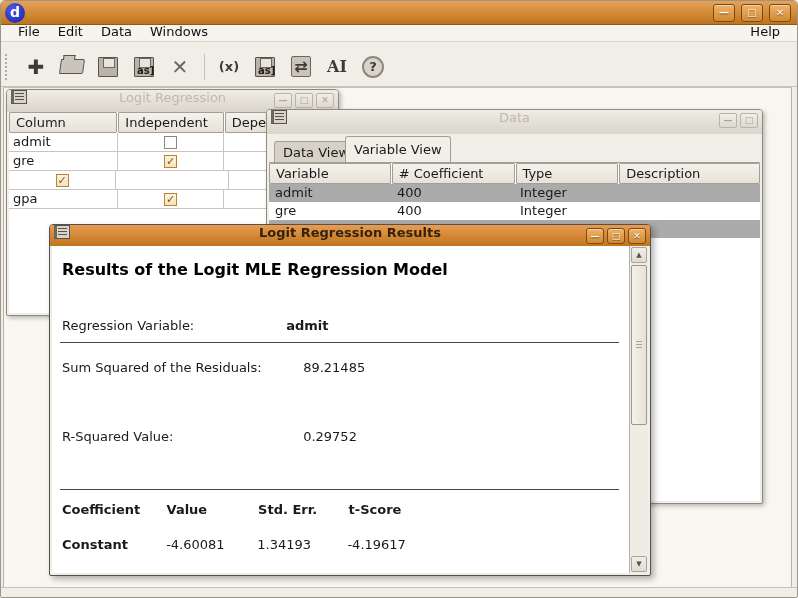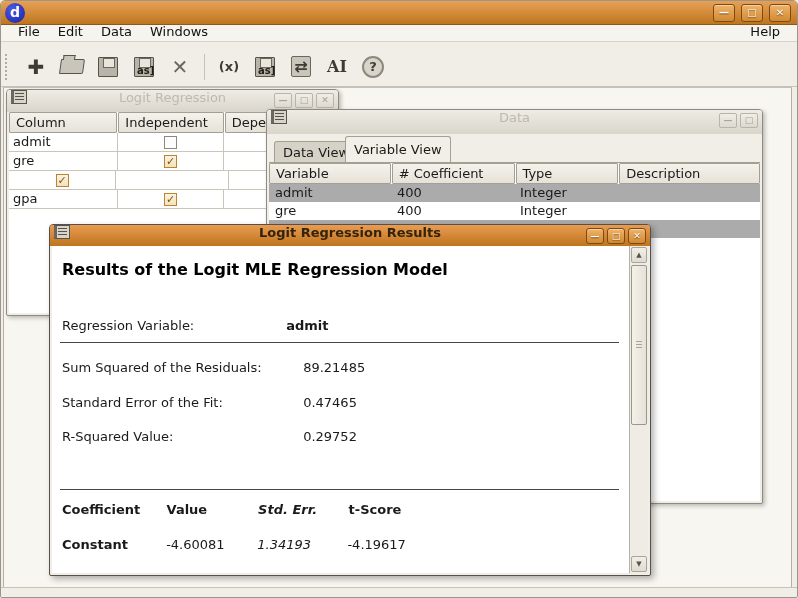--- a/index.html
+++ b/index.html
@@ -129,21 +129,21 @@
   .win-results { left:45px; top:136px; width:602px; height:352px; z-index:3; border-color:#55514a; box-shadow:3px 3px 6px rgba(0,0,0,.3); }
   .titlebar-orange { height:21px; background:linear-gradient(#e99c51,#bf741e); border-radius:3px 3px 0 0; }
   .win-results .body { position:absolute; left:2px; right:2px; top:21px; bottom:2px; background:#fff; overflow:hidden; }
   .res-content { position:absolute; left:0; top:0; right:19px; bottom:0; }
   .res-heading { position:absolute; left:10px; top:14px; font-size:16px; font-weight:bold; color:#000; }
   .res-row { position:absolute; left:10px; right:14px; white-space:nowrap; }
   .lbl-wide { display:inline-block; width:220px; }
   .lbl-stat { display:inline-block; width:237px; }
   .res-hr { position:absolute; left:8px; right:10px; border-top:1px solid #4a453e; }
   .bold { font-weight:bold; }
-  .cf1 { display:inline-block; width:100px; } .cf2 { display:inline-block; width:87px; } .cf3 { display:inline-block; width:86px;font-style:italic; }
+  .cf1 { display:inline-block; width:100px; } .cf2 { display:inline-block; width:87px; } .cf3 { display:inline-block; width:86px; }
 
   
   .res-scroll { position:absolute; right:0; top:0; bottom:0; width:19px; background:#efece5; border-left:1px solid #b5b1a7; }
   .sb-arrow { position:absolute; left:1px; right:1px; height:16px; background:linear-gradient(#f2efe8,#dfdbd1); border:1px solid #a8a49a; border-radius:2px; text-align:center; font-size:7px; line-height:15px; color:#57534a; }
   .sb-up { top:1px; } .sb-down { bottom:1px; }
   .sb-thumb { position:absolute; left:1px; right:1px; top:19px; height:160px; background:linear-gradient(90deg,#f4f1ea,#e6e2d8); border:1px solid #9c978c; border-radius:2px; }
   .sb-grip { position:absolute; left:4px; right:4px; top:50%; margin-top:-4px; height:8px; background:repeating-linear-gradient(#a8a49a 0 1px,transparent 1px 3px); }
 
   
   .statusbar { position:absolute; left:0; bottom:0; width:100%; height:10px; background:#f1eee7; border-top:1px solid #c6c2b8; }
@@ -314,24 +314,20 @@
             <span class="lbl-wide">Regression Variable:</span>
             <span class="bold">admit</span>
           </div>
 
           <div class="res-hr" style="top:96px"></div>
 
           <div class="res-row" style="top:114px">
             <span class="lbl-stat">Sum Squared of the Residuals:</span>
             <span>89.21485</span>
           </div>
-          <div class="res-row" style="top:149px">
-            <span class="lbl-stat">Standard Error of the Fit:</span>
-            <span>0.47465</span>
-          </div>
           <div class="res-row" style="top:183px">
             <span class="lbl-stat">R-Squared Value:</span>
             <span>0.29752</span>
           </div>
 
           <div class="res-hr" style="top:243px"></div>
 
           <div class="res-row bold" style="top:256px">
             <span class="cf1">Coefficient</span>
             <span class="cf2">Value</span>

